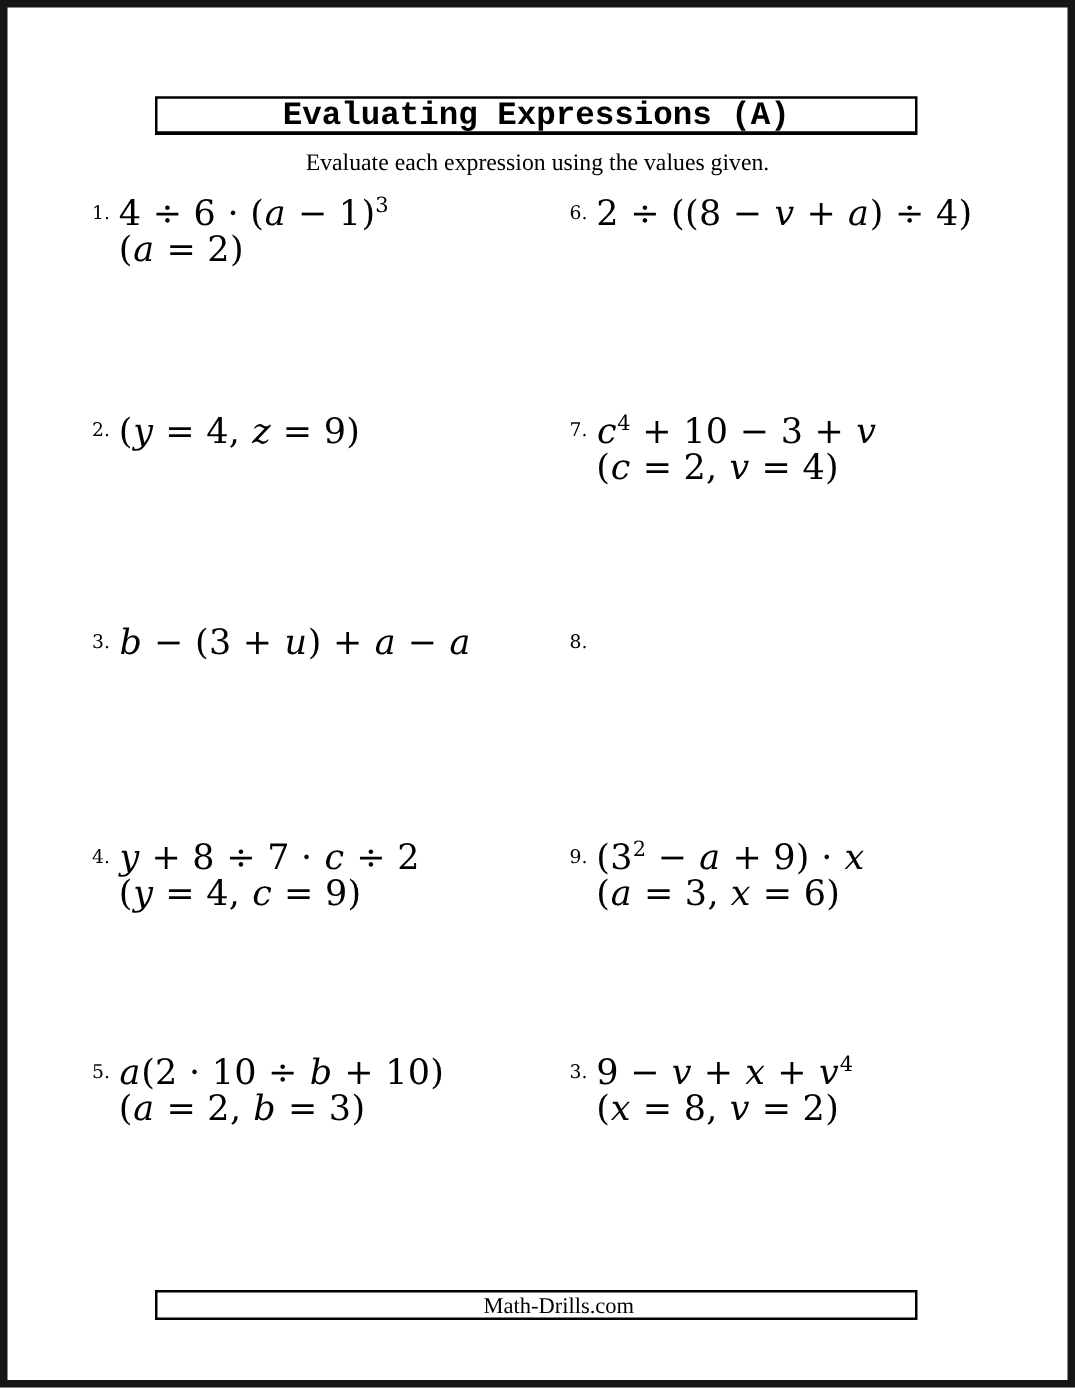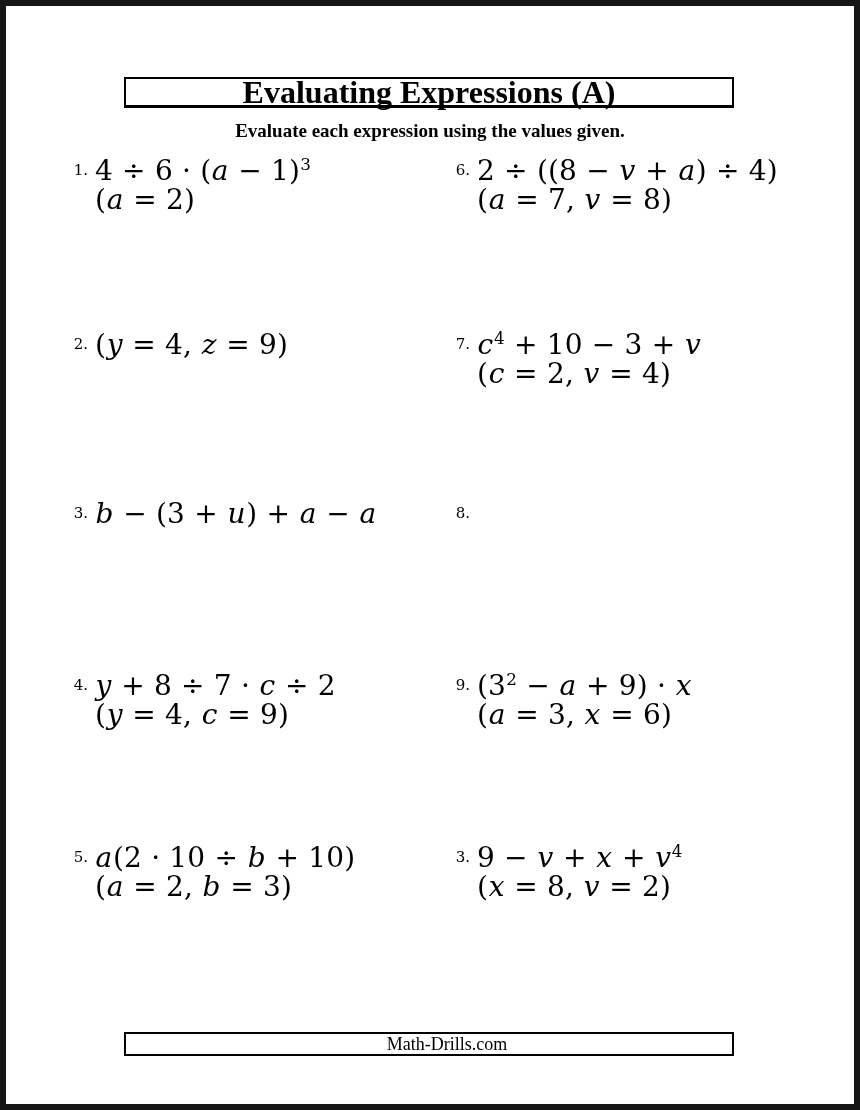--- a/index.html
+++ b/index.html
@@ -17,29 +17,29 @@
     box-shadow: inset 0 0 0 6px #161616;
   }
   .title-box {
     position: absolute; left: 124px; top: 77px;
     width: 610px; height: 31px; box-sizing: border-box;
     border: 2px solid #000; border-bottom-width: 3px;
     display: flex; align-items: center; justify-content: center;
     background: #fff;
   }
   .title-text {
-    font-family: Liberation Serif, serif;
-    font-size: 32px; font-weight: bold;
+    font-family: Liberation Mono, monospace;
+    font-size: 26px; font-weight: bold;
     white-space: nowrap;
   }
   .subtitle {
     position: absolute; left: 0; top: 120px; width: 860px;
     text-align: center;
     font-family: "Liberation Serif", serif;
-    font-size: 19px; font-weight: 700;
+    font-size: 19px; font-weight: 400;
   }
   .problem {
     position: absolute;
     display: flex; align-items: flex-start;
   }
   .cL { left: 60px; }
   .cR { left: 440px; }
   .r0 { top: 156px; }
   .r1 { top: 330px; }
   .r2 { top: 499px; }
@@ -127,21 +127,20 @@
     <span class="pbody">
       <span class="expr"><i>a</i>(2 · 10 ÷ <i>b</i> + 10)</span>
       <span class="vals">(<i>a</i> = 2, <i>b</i> = 3)</span>
     </span>
   </div>
 
   <div class="problem cR r0">
     <span class="num">6.</span>
     <span class="pbody">
       <span class="expr">2 ÷ ((8 − <i>v</i> + <i>a</i>) ÷ 4)</span>
-      <span class="vals">(<i>a</i> = 7, <i>v</i> = 8)</span>
     </span>
   </div>
 
   <div class="problem cR r1">
     <span class="num">7.</span>
     <span class="pbody">
       <span class="expr"><i>c</i><sup>4</sup> + 10 − 3 + <i>v</i></span>
       <span class="vals">(<i>c</i> = 2, <i>v</i> = 4)</span>
     </span>
   </div>

